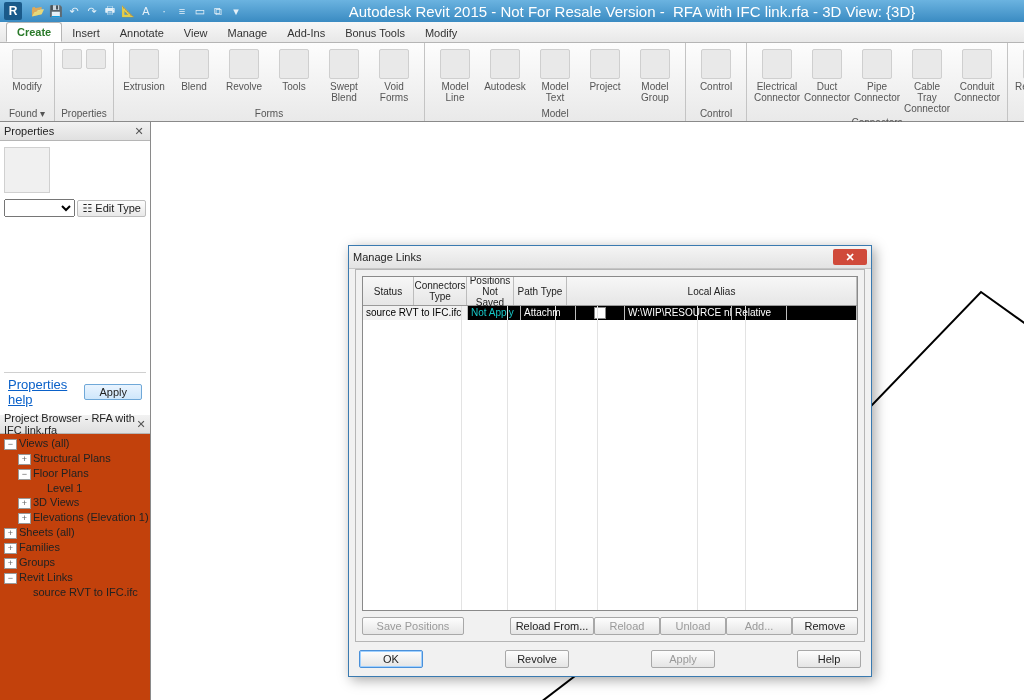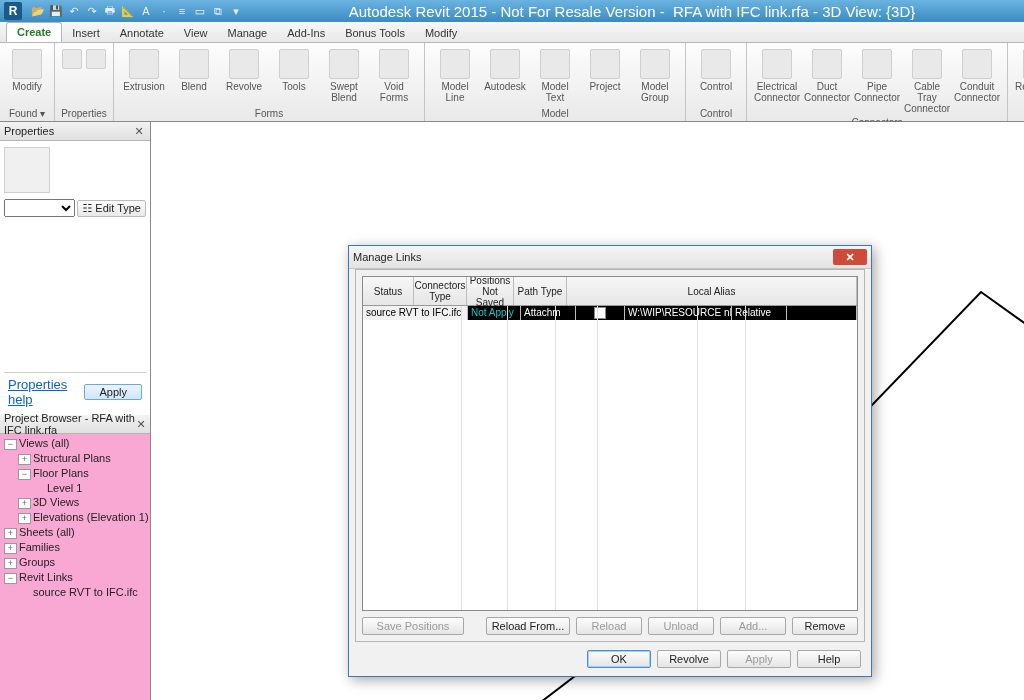--- a/index.html
+++ b/index.html
@@ -25,21 +25,21 @@
 .panel-title{background:linear-gradient(#f2f2f2,#e0e0e0);border-bottom:1px solid #b5b5b5;height:18px;display:flex;align-items:center;padding:0 4px;font-size:11px;justify-content:space-between}
 .panel-close{width:14px;height:14px;display:flex;align-items:center;justify-content:center;cursor:pointer;color:#555}
 .props-body{flex:1;background:#fff;padding:4px;display:flex;flex-direction:column}
 .props-preview{width:44px;height:44px;background:#f0f0f0;border:1px solid #d0d0d0;margin:2px 0 6px}
 .props-row{display:flex;align-items:center;gap:2px;margin-bottom:2px}
 .props-row select{flex:1;font-size:11px;height:18px}
 .edit-type-btn{display:flex;align-items:center;gap:3px;font-size:11px;border:1px solid #bcbcbc;background:linear-gradient(#fdfdfd,#e8e8e8);padding:1px 4px;border-radius:2px;cursor:pointer}
 .props-footer{display:flex;justify-content:space-between;align-items:center;padding:4px;border-top:1px solid #d0d0d0}
 .props-footer a{color:#0a61c9;text-decoration:underline;font-size:13px}
 .apply-btn{border:1px solid #6fa8d8;background:linear-gradient(#e9f4ff,#cfe7fb);padding:1px 14px;border-radius:2px;cursor:pointer;font-size:11px}
-.browser-body{flex:1;overflow:auto;background:#f9a8d4;font-size:11px}
+.browser-body{flex:1;overflow:auto;background:#c2410c;font-size:11px}
 .tree{list-style:none;margin:0;padding:2px 2px 2px 4px}
 .tree li{padding:1px 0;white-space:nowrap}
 .tree .tw{display:inline-block;width:11px;text-align:center;color:#666;cursor:pointer;border:1px solid #999;height:9px;line-height:8px;font-size:9px;margin-right:2px;background:#fff}
 .tree .indent1{padding-left:14px}
 .tree .indent2{padding-left:28px}
 .canvas{flex:1;background:#fff;position:relative;overflow:hidden}
 .canvas svg{position:absolute;top:0;left:0}
 
 .dialog{position:absolute;left:348px;top:245px;width:522px;height:430px;border:1px solid #3a7ab0;background:#f1f1f1;box-shadow:3px 3px 12px rgba(0,0,0,.35);display:flex;flex-direction:column}
 .dlg-title{height:22px;background:linear-gradient(#f5f5f5,#e3e3e3);border-bottom:1px solid #c5c5c5;display:flex;align-items:center;padding:0 4px;font-size:11px}
@@ -53,26 +53,26 @@
 .grid-wrap{border:1px solid #8a8a8a;flex:1;background:#fff;display:flex;flex-direction:column;overflow:hidden}
 .grid-head{display:flex;background:linear-gradient(#f7f7f7,#e6e6e6);border-bottom:1px solid #9a9a9a;height:28px}
 .gh{border-right:1px solid #bcbcbc;font-size:10px;text-align:center;display:flex;align-items:center;justify-content:center;padding:0 2px;line-height:11px}
 .col-link{width:98px}.col-status{width:46px}.col-ref{width:48px}.col-pos{width:42px}.col-path{width:100px}.col-ptype{width:48px}.col-alias{flex:1}
 .grid-body{flex:1;overflow:auto;position:relative}
 .grow{display:flex;height:14px;font-size:10px}
 .grow.sel{background:#000;color:#fff}
 .gc{border-right:1px solid #bcbcbc;padding:0 3px;white-space:nowrap;overflow:hidden;height:14px;line-height:14px}
 .grid-body .vline{position:absolute;top:0;bottom:0;width:0;border-right:1px solid #e3e3e3}
 .grow .status-nf{color:#17c7c7}
-.dlg-btnrow{display:flex;gap:6px;padding:6px 0 0}
+.dlg-btnrow{display:flex;padding:6px 0 0}
 .dlg-btnrow .spacer{flex:1}
 .dbtn{border:1px solid #a8a8a8;background:linear-gradient(#fdfdfd,#e5e5e5);padding:2px 0;width:82px;text-align:center;border-radius:2px;font-size:11px;cursor:pointer}
 .dbtn.disabled{color:#9a9a9a;cursor:default}
 .dbtn.primary{border-color:#4a90d9;box-shadow:0 0 0 1px #9fd0ff inset}
-.dlg-footer{display:flex;justify-content:flex-end;gap:6px;padding:8px 10px}
+.dlg-footer{display:flex;justify-content:space-between;gap:6px;padding:8px 10px}
 .chk{width:10px;height:10px;border:1px solid #888;display:inline-block;background:#fff;margin:1px auto}
 </style>
 </head>
 <body>
 
 <div class="titlebar">
   <div class="app-logo">R</div>
   <div class="qat">
     <div class="qat-btn">📂</div>
     <div class="qat-btn">💾</div>

